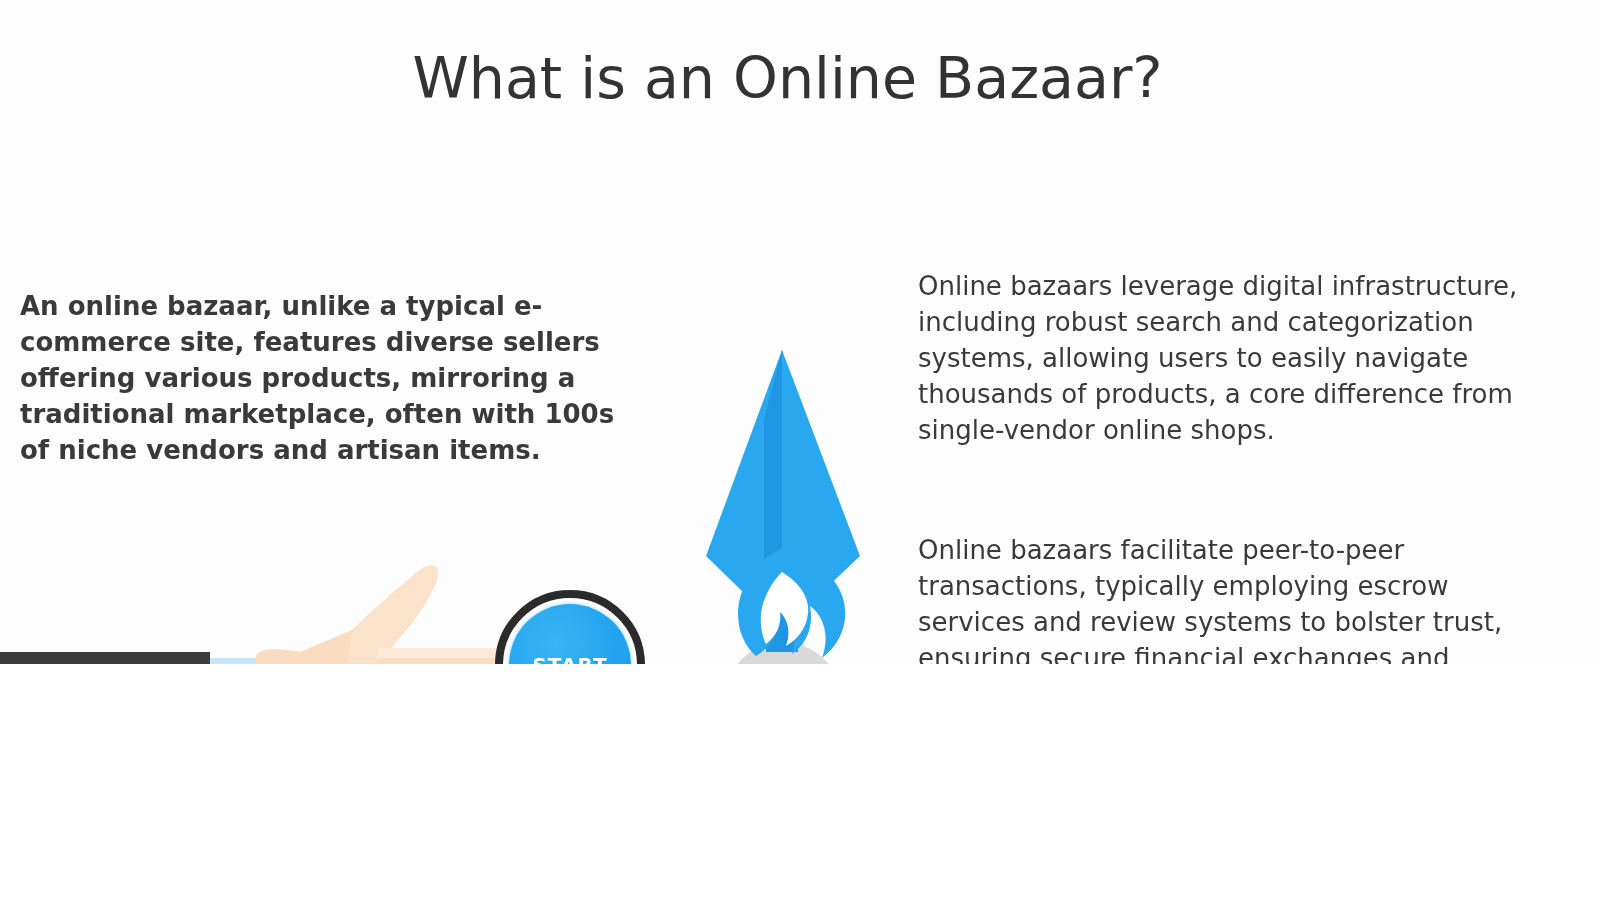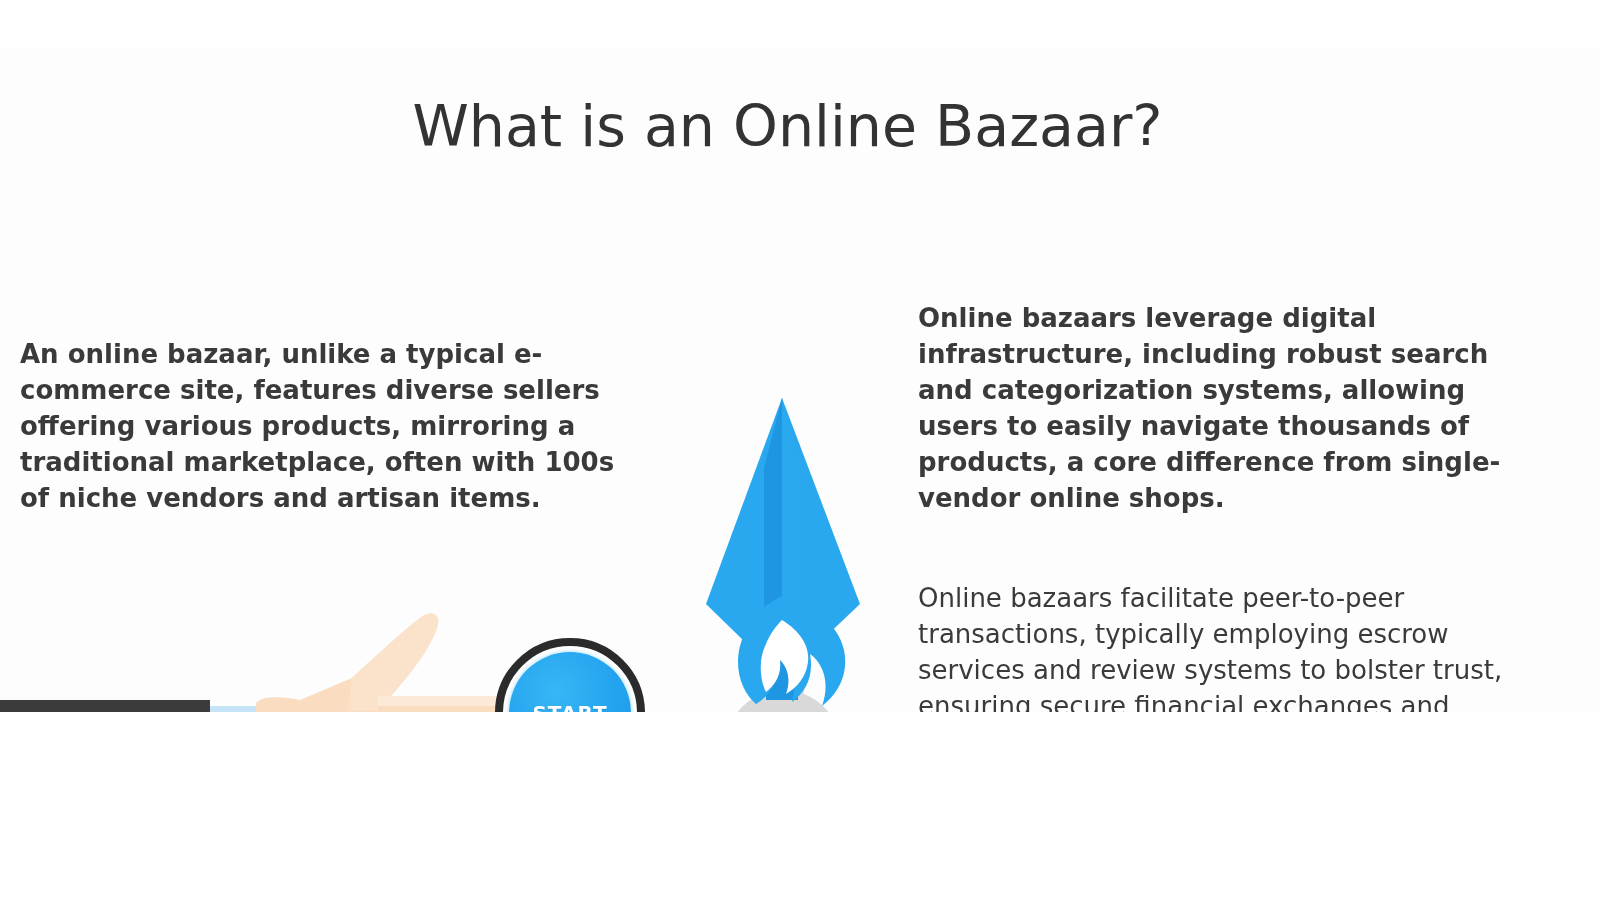--- a/index.html
+++ b/index.html
@@ -10,21 +10,20 @@
   }
   body {
     font-family: "DejaVu Sans", sans-serif;
   }
   #slide {
     position: relative;
     width: 1600px;
     height: 664px;
     background: #fdfdfd;
     overflow: hidden;
-    margin-top: 48px;
   }
 
   
   .slide-title {
     position: absolute;
     left: 0;
     top: 46px;
     width: 1575px;
     text-align: center;
     font-family: "DejaVu Sans", sans-serif;
@@ -46,23 +45,22 @@
     line-height: 36px;
   }
   .para-left {
     left: 20px;
     top: 288px;
     width: 600px;
     font-weight: bold;
   }
   .para-right-top {
     left: 918px;
-    top: 252px;
+    top: 268px;
     width: 600px;
-    font-weight: bold;
   }
   .para-right-bottom {
     left: 918px;
     top: 532px;
     width: 600px;
   }
 
   
   .illustration {
     position: absolute;

